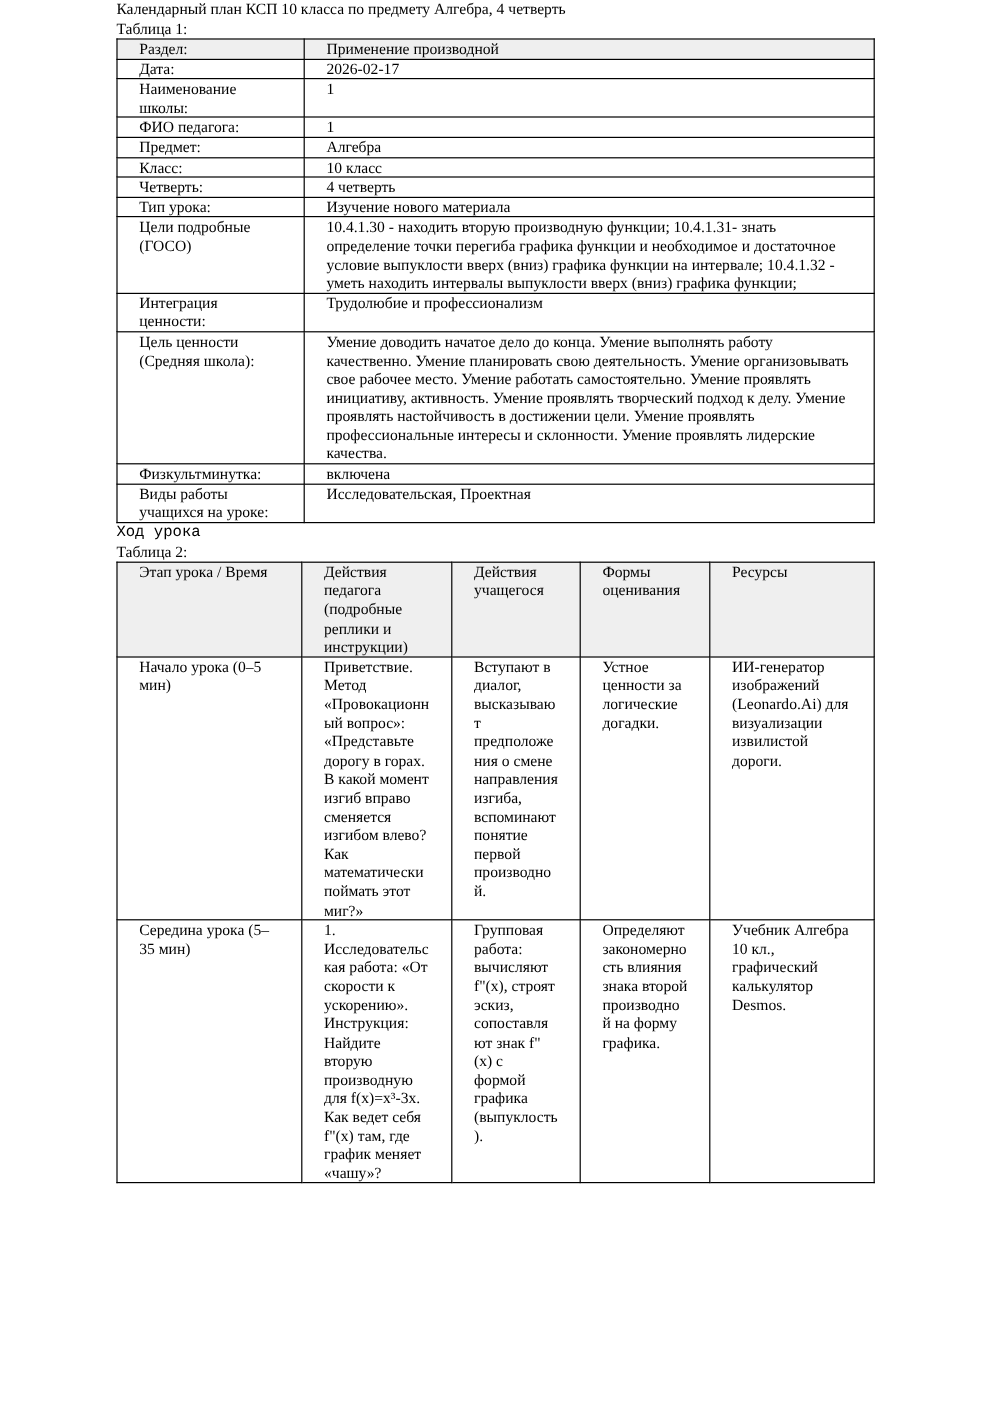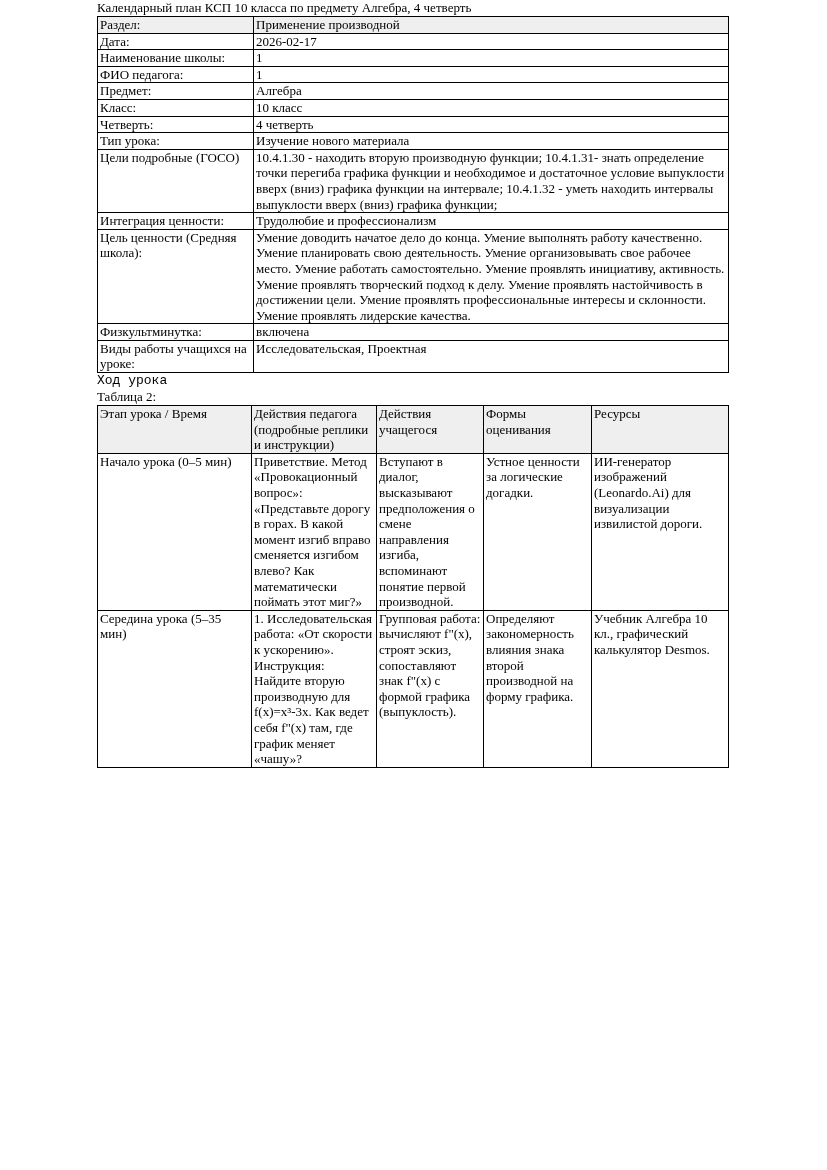--- a/index.html
+++ b/index.html
@@ -28,38 +28,39 @@
   .cap1 { margin-top: 12px; margin-bottom: 6px; }
   .hod  { margin-top: 3px; font-family: Liberation Mono, monospace; }
   .cap2 { margin-top: 11px; margin-bottom: 7px; }
   table {
     border-collapse: collapse;
     table-layout: fixed;
     width: 631px;
   }
   td, th {
     border: 1px solid #000000;
-    padding: 0 2px;
+    padding: 0 18px;
     vertical-align: top;
     text-align: left;
     font-weight: normal;
     font-size: 13px;
     line-height: 15.6px;
     overflow-wrap: break-word;
   }
   tr.hl td, tr.hl th { background: #efefef; }
 </style>
 </head>
 <body>
 
 <div class="page">
   <div class="content">
 
     <p class="doc-title">Календарный план КСП 10 класса по предмету Алгебра, 4 четверть</p>
 
+    <p class="cap1">Таблица 1:</p>
 
     <table>
       <colgroup>
           <col style="width:156px">
           <col style="width:475px">
         </colgroup>
       <tbody>
         <tr class="hl">
           <td>Раздел:</td>
           <td>Применение производной</td>

